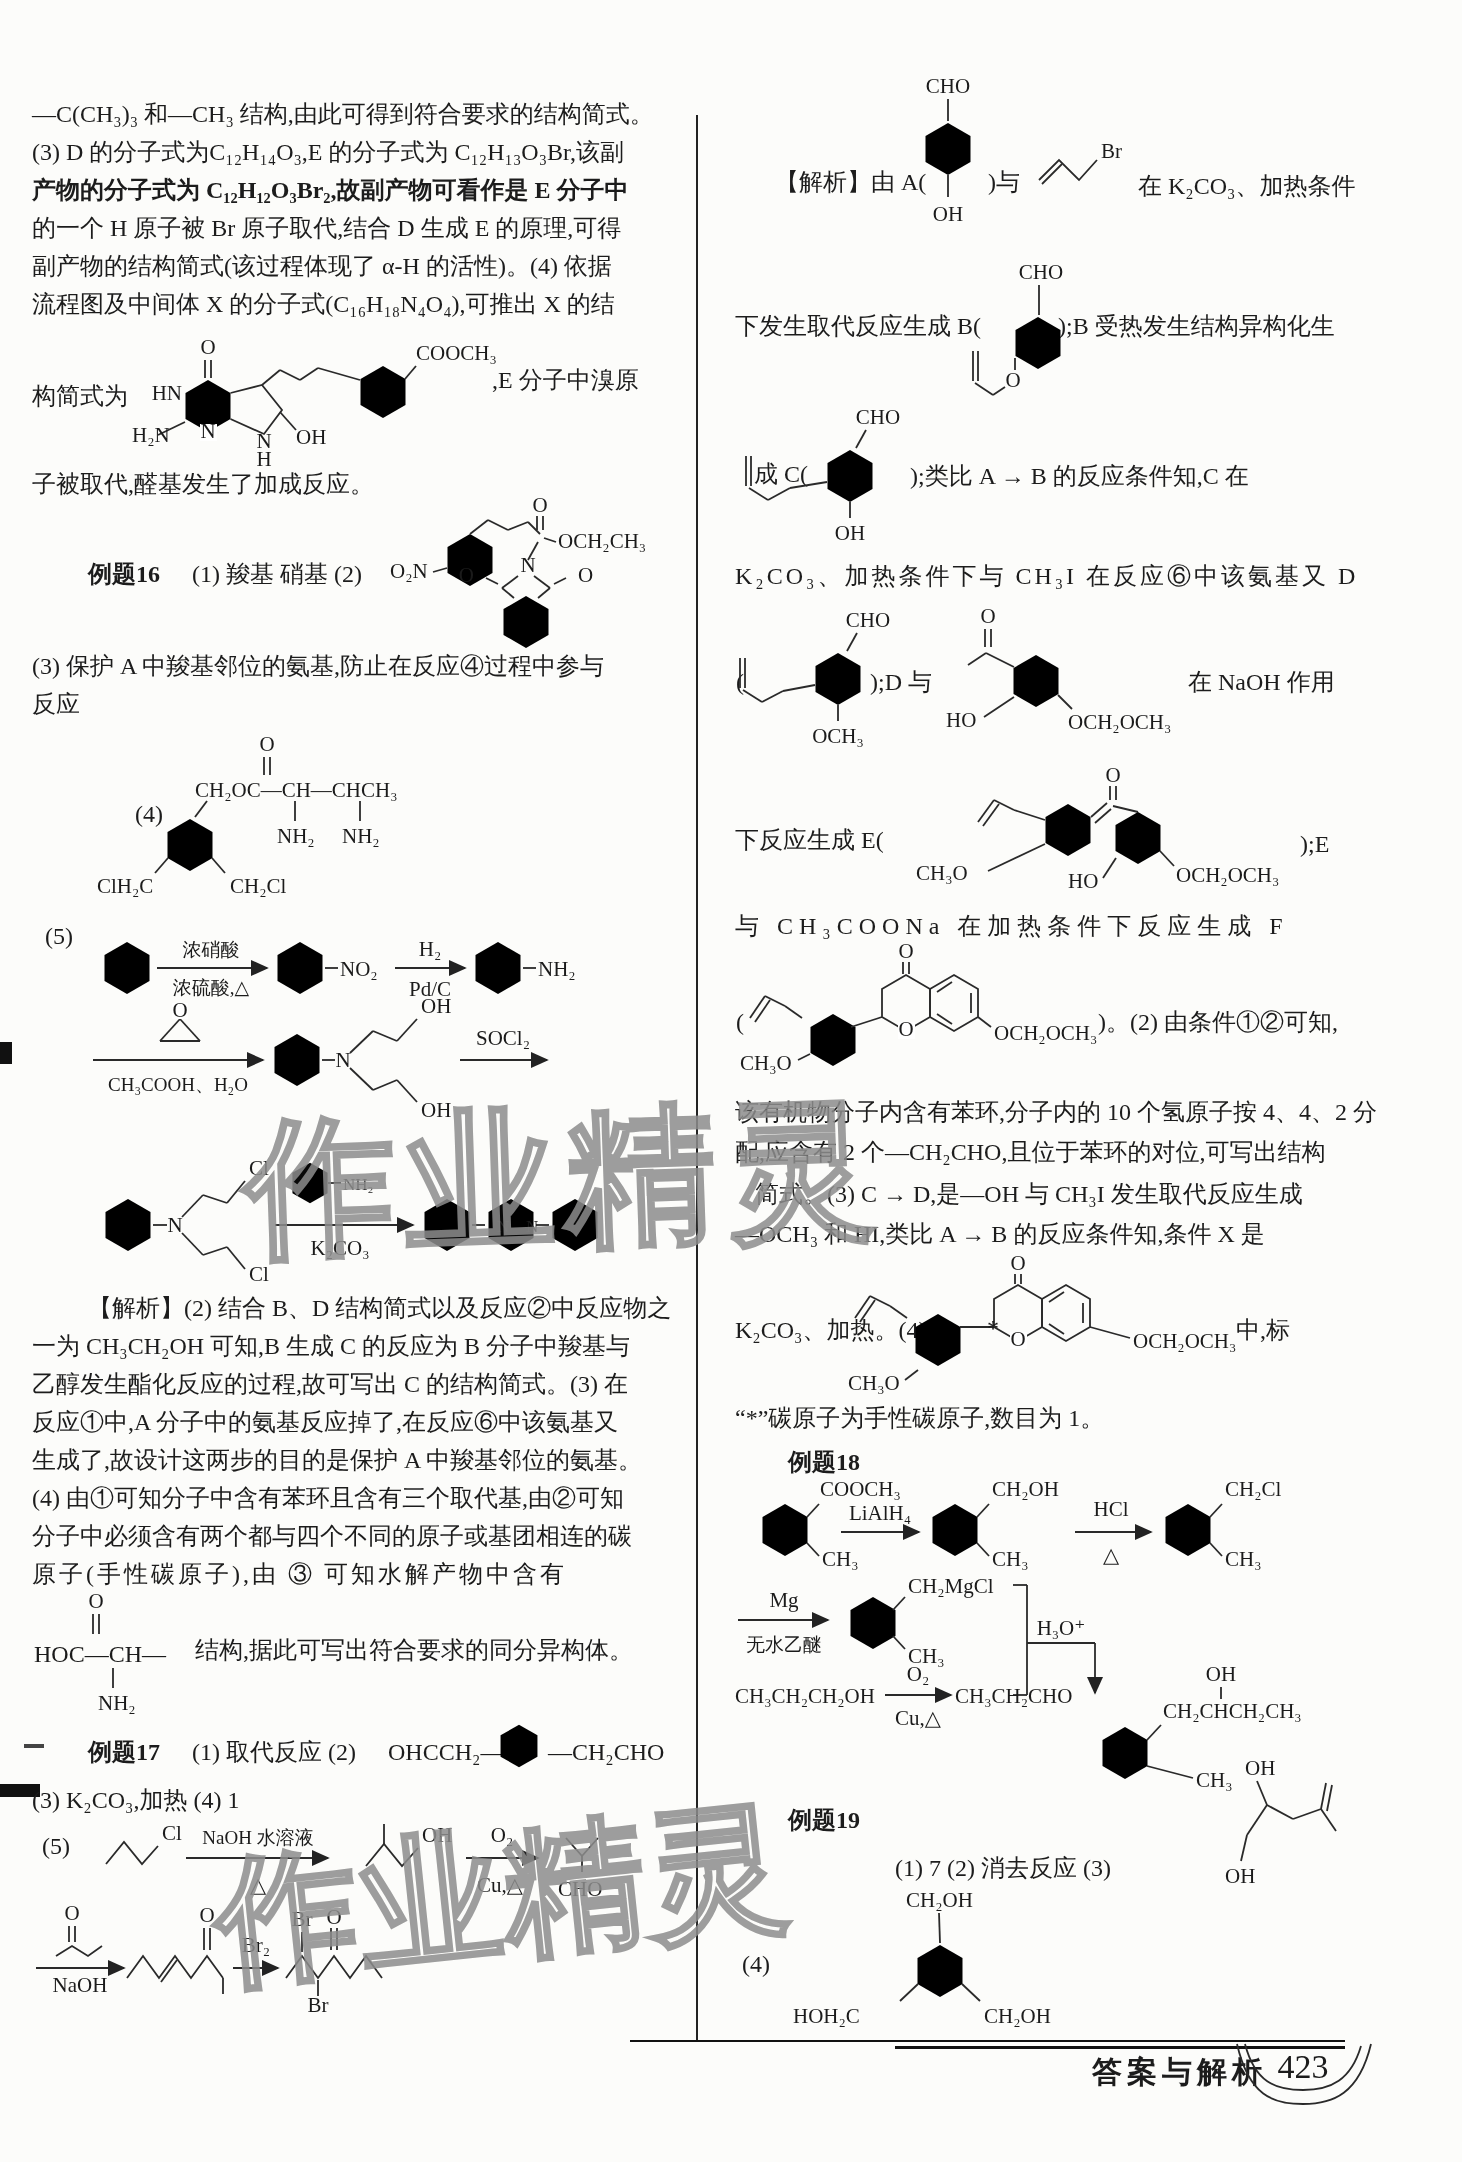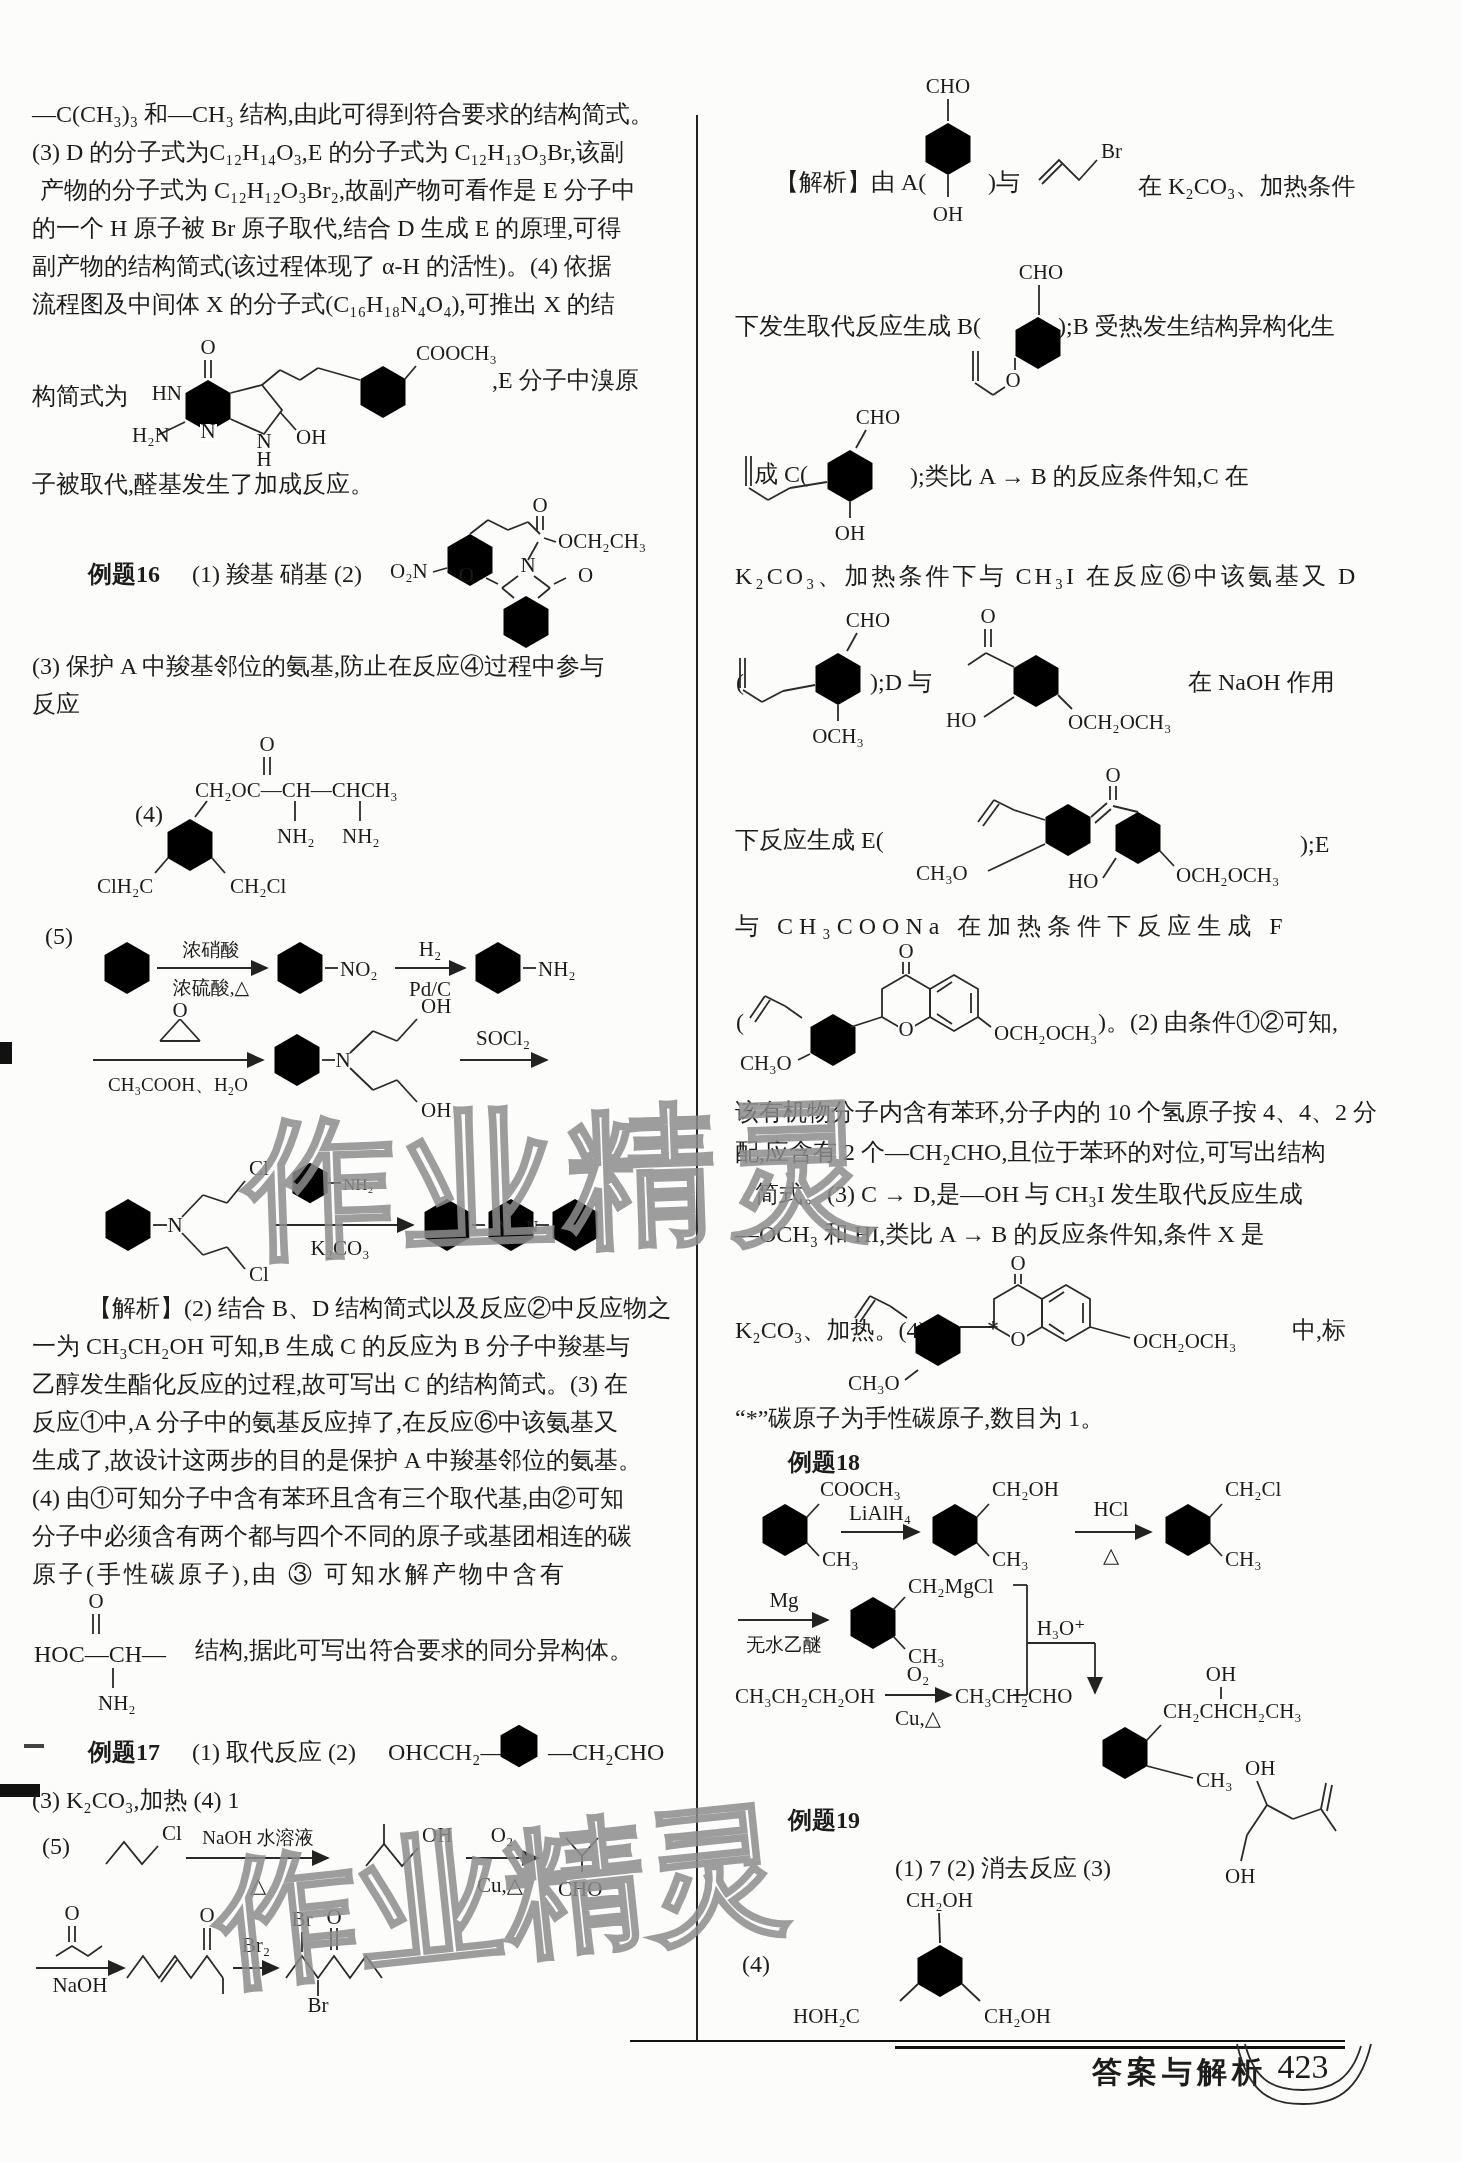--- a/index.html
+++ b/index.html
@@ -47,21 +47,21 @@
   <div class="divider"></div>
   <div class="mark" style="left:0;top:1042px;width:12px;height:22px;"></div>
   <div class="mark" style="left:0;top:1784px;width:40px;height:13px;"></div>
   <div class="mark" style="left:24px;top:1744px;width:20px;height:4px;background:#444;"></div>
 
   <div class="wm" id="wm1">作业精灵</div>
   <div class="wm" id="wm2">作业精灵</div>
 
   <span class="t" style="left:32px;top:100px;">—C(CH₃)₃ 和—CH₃ 结构,由此可得到符合要求的结构简式。</span>
   <span class="t" style="left:32px;top:138px;">(3) D 的分子式为C₁₂H₁₄O₃,E 的分子式为 C₁₂H₁₃O₃Br,该副</span>
-  <span class="t" style="left:40px;top:176px;">产物的分子式为 C₁₂H₁₂O₃Br₂,故副产物可看作是 E 分子中</span>
+  <span class="t" style="left:32px;top:176px;font-weight:bold;">产物的分子式为 C₁₂H₁₂O₃Br₂,故副产物可看作是 E 分子中</span>
   <span class="t" style="left:32px;top:214px;">的一个 H 原子被 Br 原子取代,结合 D 生成 E 的原理,可得</span>
   <span class="t" style="left:32px;top:252px;">副产物的结构简式(该过程体现了 α-H 的活性)。(4) 依据</span>
   <span class="t" style="left:32px;top:290px;">流程图及中间体 X 的分子式(C₁₆H₁₈N₄O₄),可推出 X 的结</span>
   <span class="t" style="left:32px;top:382px;">构简式为</span>
   <span class="t" style="left:492px;top:366px;">,E 分子中溴原</span>
   <span class="t" style="left:32px;top:470px;">子被取代,醛基发生了加成反应。</span>
   <span class="t b" style="left:88px;top:560px;">例题16</span>
   <span class="t" style="left:192px;top:560px;">(1) 羧基  硝基  (2)</span>
   <span class="t" style="left:32px;top:652px;">(3) 保护 A 中羧基邻位的氨基,防止在反应④过程中参与</span>
   <span class="t" style="left:32px;top:690px;">反应</span>
@@ -97,21 +97,21 @@
   <span class="t" style="left:735px;top:826px;">下反应生成 E(</span>
   <span class="t" style="left:1300px;top:830px;">);E</span>
   <span class="t ls6" style="left:735px;top:912px;">与 CH₃COONa 在加热条件下反应生成 F</span>
   <span class="t" style="left:736px;top:1008px;">(</span>
   <span class="t" style="left:1098px;top:1008px;">)。(2) 由条件①②可知,</span>
   <span class="t" style="left:735px;top:1098px;">该有机物分子内含有苯环,分子内的 10 个氢原子按 4、4、2 分</span>
   <span class="t" style="left:735px;top:1138px;">配,应含有 2 个—CH₂CHO,且位于苯环的对位,可写出结构</span>
   <span class="t" style="left:735px;top:1180px;margin-left:20px;">简式。(3) C → D,是—OH 与 CH₃I 发生取代反应生成</span>
   <span class="t" style="left:735px;top:1220px;">—OCH₃ 和 HI,类比 A → B 的反应条件知,条件 X 是</span>
   <span class="t" style="left:735px;top:1316px;">K₂CO₃、加热。(4)</span>
-  <span class="t" style="left:1292px;top:1316px;">中,标</span>
+  <span class="t" style="left:1236px;top:1316px;">中,标</span>
   <span class="t" style="left:735px;top:1404px;">“*”碳原子为手性碳原子,数目为 1。</span>
   <span class="t b" style="left:788px;top:1448px;">例题18</span>
   <span class="t b" style="left:788px;top:1806px;">例题19</span>
   <span class="t" style="left:895px;top:1806px;margin-top:48px;">(1) 7  (2) 消去反应  (3)</span>
   <span class="t" style="left:742px;top:1950px;">(4)</span>
 
   <svg class="cs" style="left:128px;top:330px;width:380px;height:140px;">
     <g>
       <line x1="77" y1="30" x2="77" y2="48"></line>
         <line x1="83" y1="30" x2="83" y2="48"></line>

